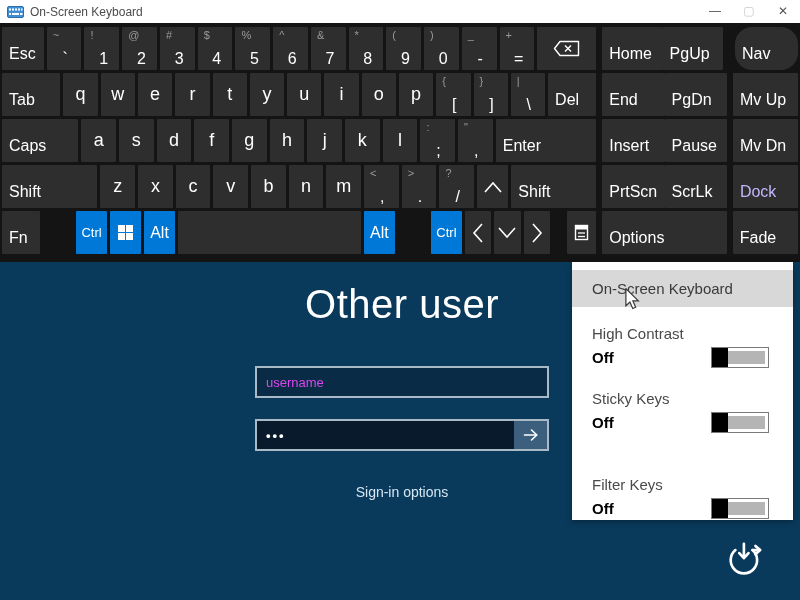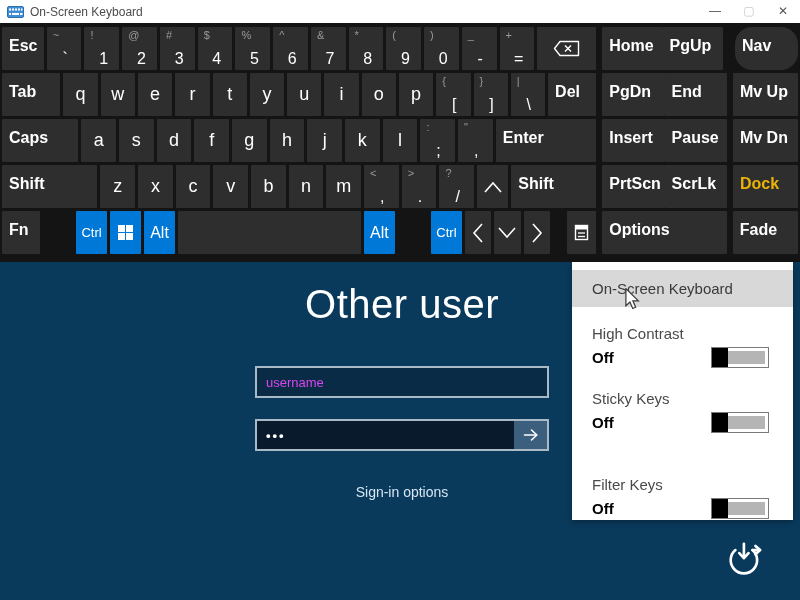--- a/index.html
+++ b/index.html
@@ -14,26 +14,26 @@
   .tb-btn{width:34px;text-align:center;font-size:12px;color:#555;line-height:23px;cursor:default;}
   .tb-btn.dim{color:#c9c9c9;}
 
   
   .kb{position:absolute;top:23px;left:0;right:0;height:239px;background:#141414;
       padding:4px 2px;box-sizing:border-box;}
   .krow{display:flex;height:43px;margin-bottom:3px;}
   .kmain{flex:595 0 0;display:flex;gap:3px;min-width:0;}
   .kside{flex:196 0 0;display:flex;gap:0;margin-left:6px;min-width:0;}
   .key{position:relative;background:#2e2e2e;color:#fff;flex-basis:0;min-width:0;border-radius:1px;}
-  .key.fn{font-size:16px;padding:10px 0 0 7px;box-sizing:border-box;white-space:nowrap;overflow:hidden;font-weight:bold;}
+  .key.fn{font-size:16px;padding:18px 0 0 7px;box-sizing:border-box;white-space:nowrap;overflow:hidden;}
   .key.letter{display:flex;align-items:center;justify-content:center;font-size:18px;}
   .key.blue{background:#0078d7;display:flex;align-items:center;justify-content:center;font-size:16px;}
   .key.blue.small{font-size:13px;margin-left:33px;}
   .key.iconk{display:flex;align-items:center;justify-content:center;}
-  .key.disabled{color:#eab308;}
+  .key.disabled{color:#c4b5fd;}
   .kspacer{flex-basis:0;}
   .sub{position:absolute;top:2px;left:6px;font-size:11px;color:#9a9a9a;}
   .mainchar{position:absolute;bottom:2px;left:50%;transform:translateX(-30%);font-size:16px;}
   .kicon{display:block;}
 
   
   .login{position:absolute;top:262px;left:0;right:0;bottom:0;background:#093a5c;}
   .other-user{position:absolute;top:20px;left:155px;width:494px;text-align:center;
               color:#ffffff;font-size:40px;font-weight:200;letter-spacing:.5px;}
   .field{position:absolute;left:255px;width:294px;height:32px;box-sizing:border-box;
@@ -207,22 +207,22 @@
             <span class="sub">}</span>
             <span class="mainchar">]</span>
           </div>
           <div class="key" style="flex-grow: 1;">
             <span class="sub">|</span>
             <span class="mainchar">\</span>
           </div>
           <div class="key fn" style="flex-grow: 1.2;">Del</div>
         </div>
         <div class="kside">
+          <div class="key fn" style="flex-grow: 1;">End</div>
           <div class="key fn" style="flex-grow: 1;">PgDn</div>
-          <div class="key fn" style="flex-grow: 1;">End</div>
           <div class="key fn" style="flex-grow: 1.05; margin-left: 6px;">Mv Up</div>
         </div>
       </div>
       <div class="krow">
         <div class="kmain">
           <div class="key fn" style="flex-grow: 2;">Caps</div>
           <div class="key letter" style="flex-grow: 1;">
             <span>a</span>
           </div>
           <div class="key letter" style="flex-grow: 1;">

